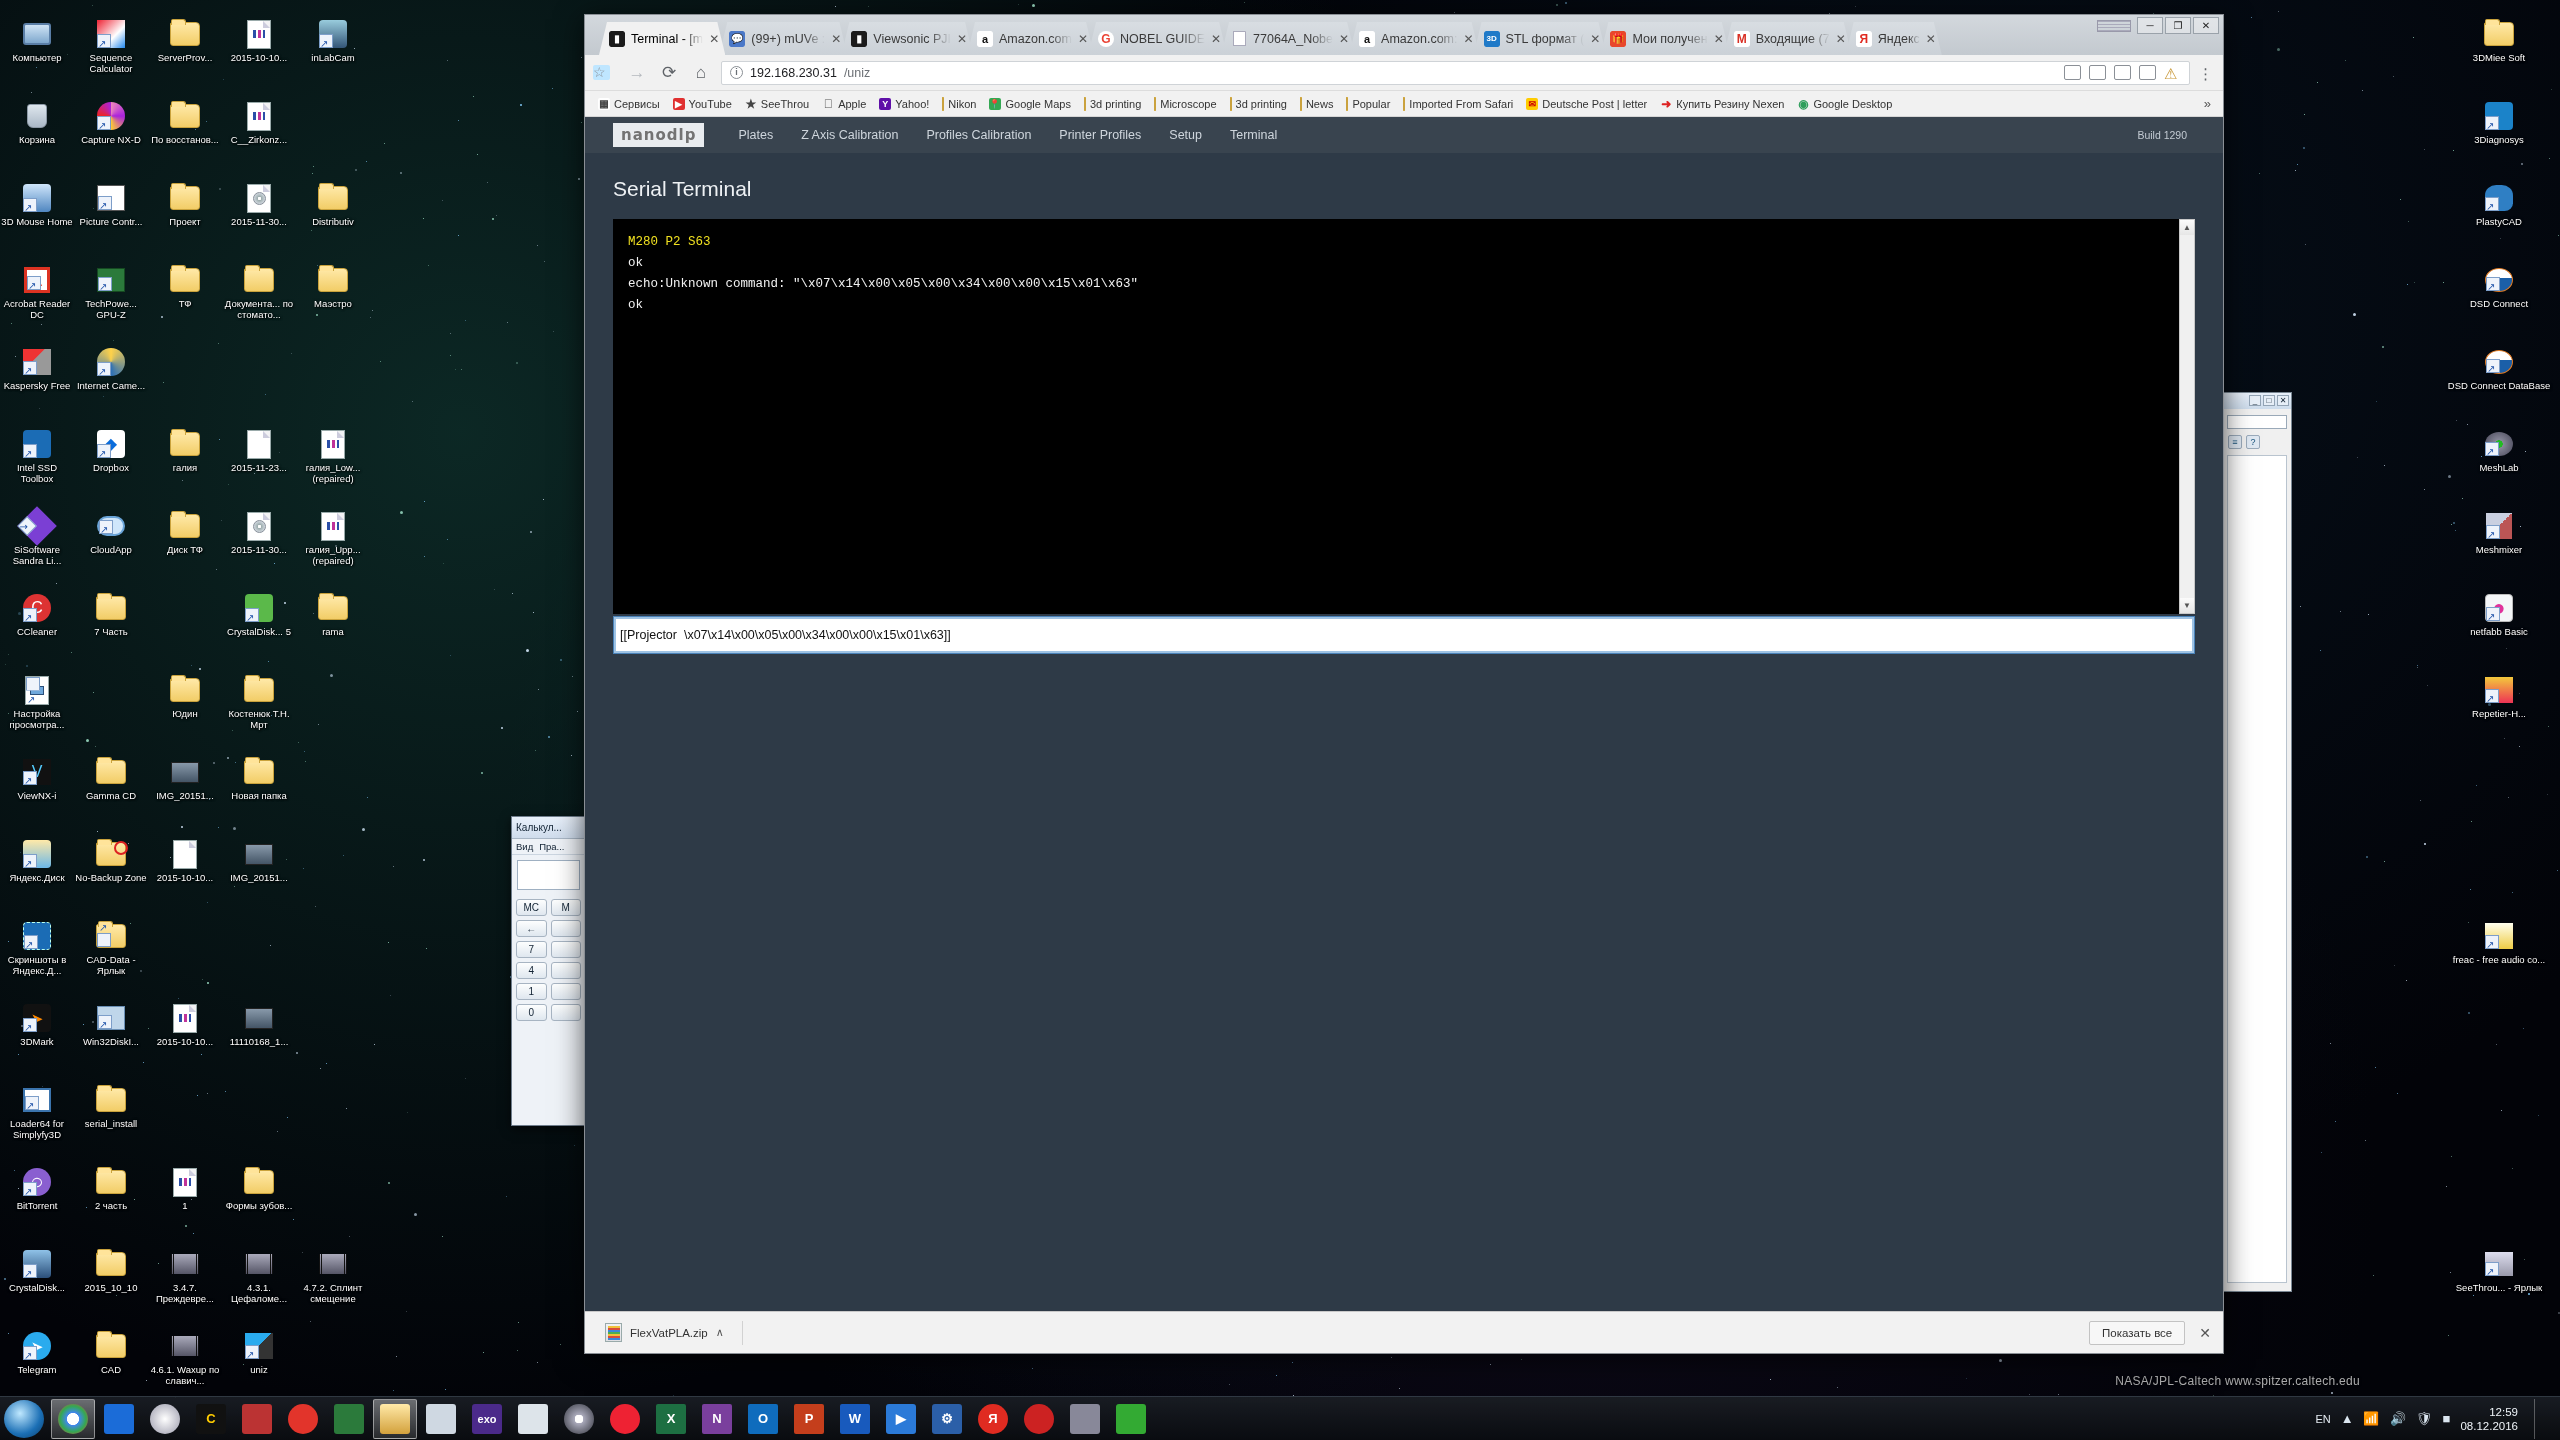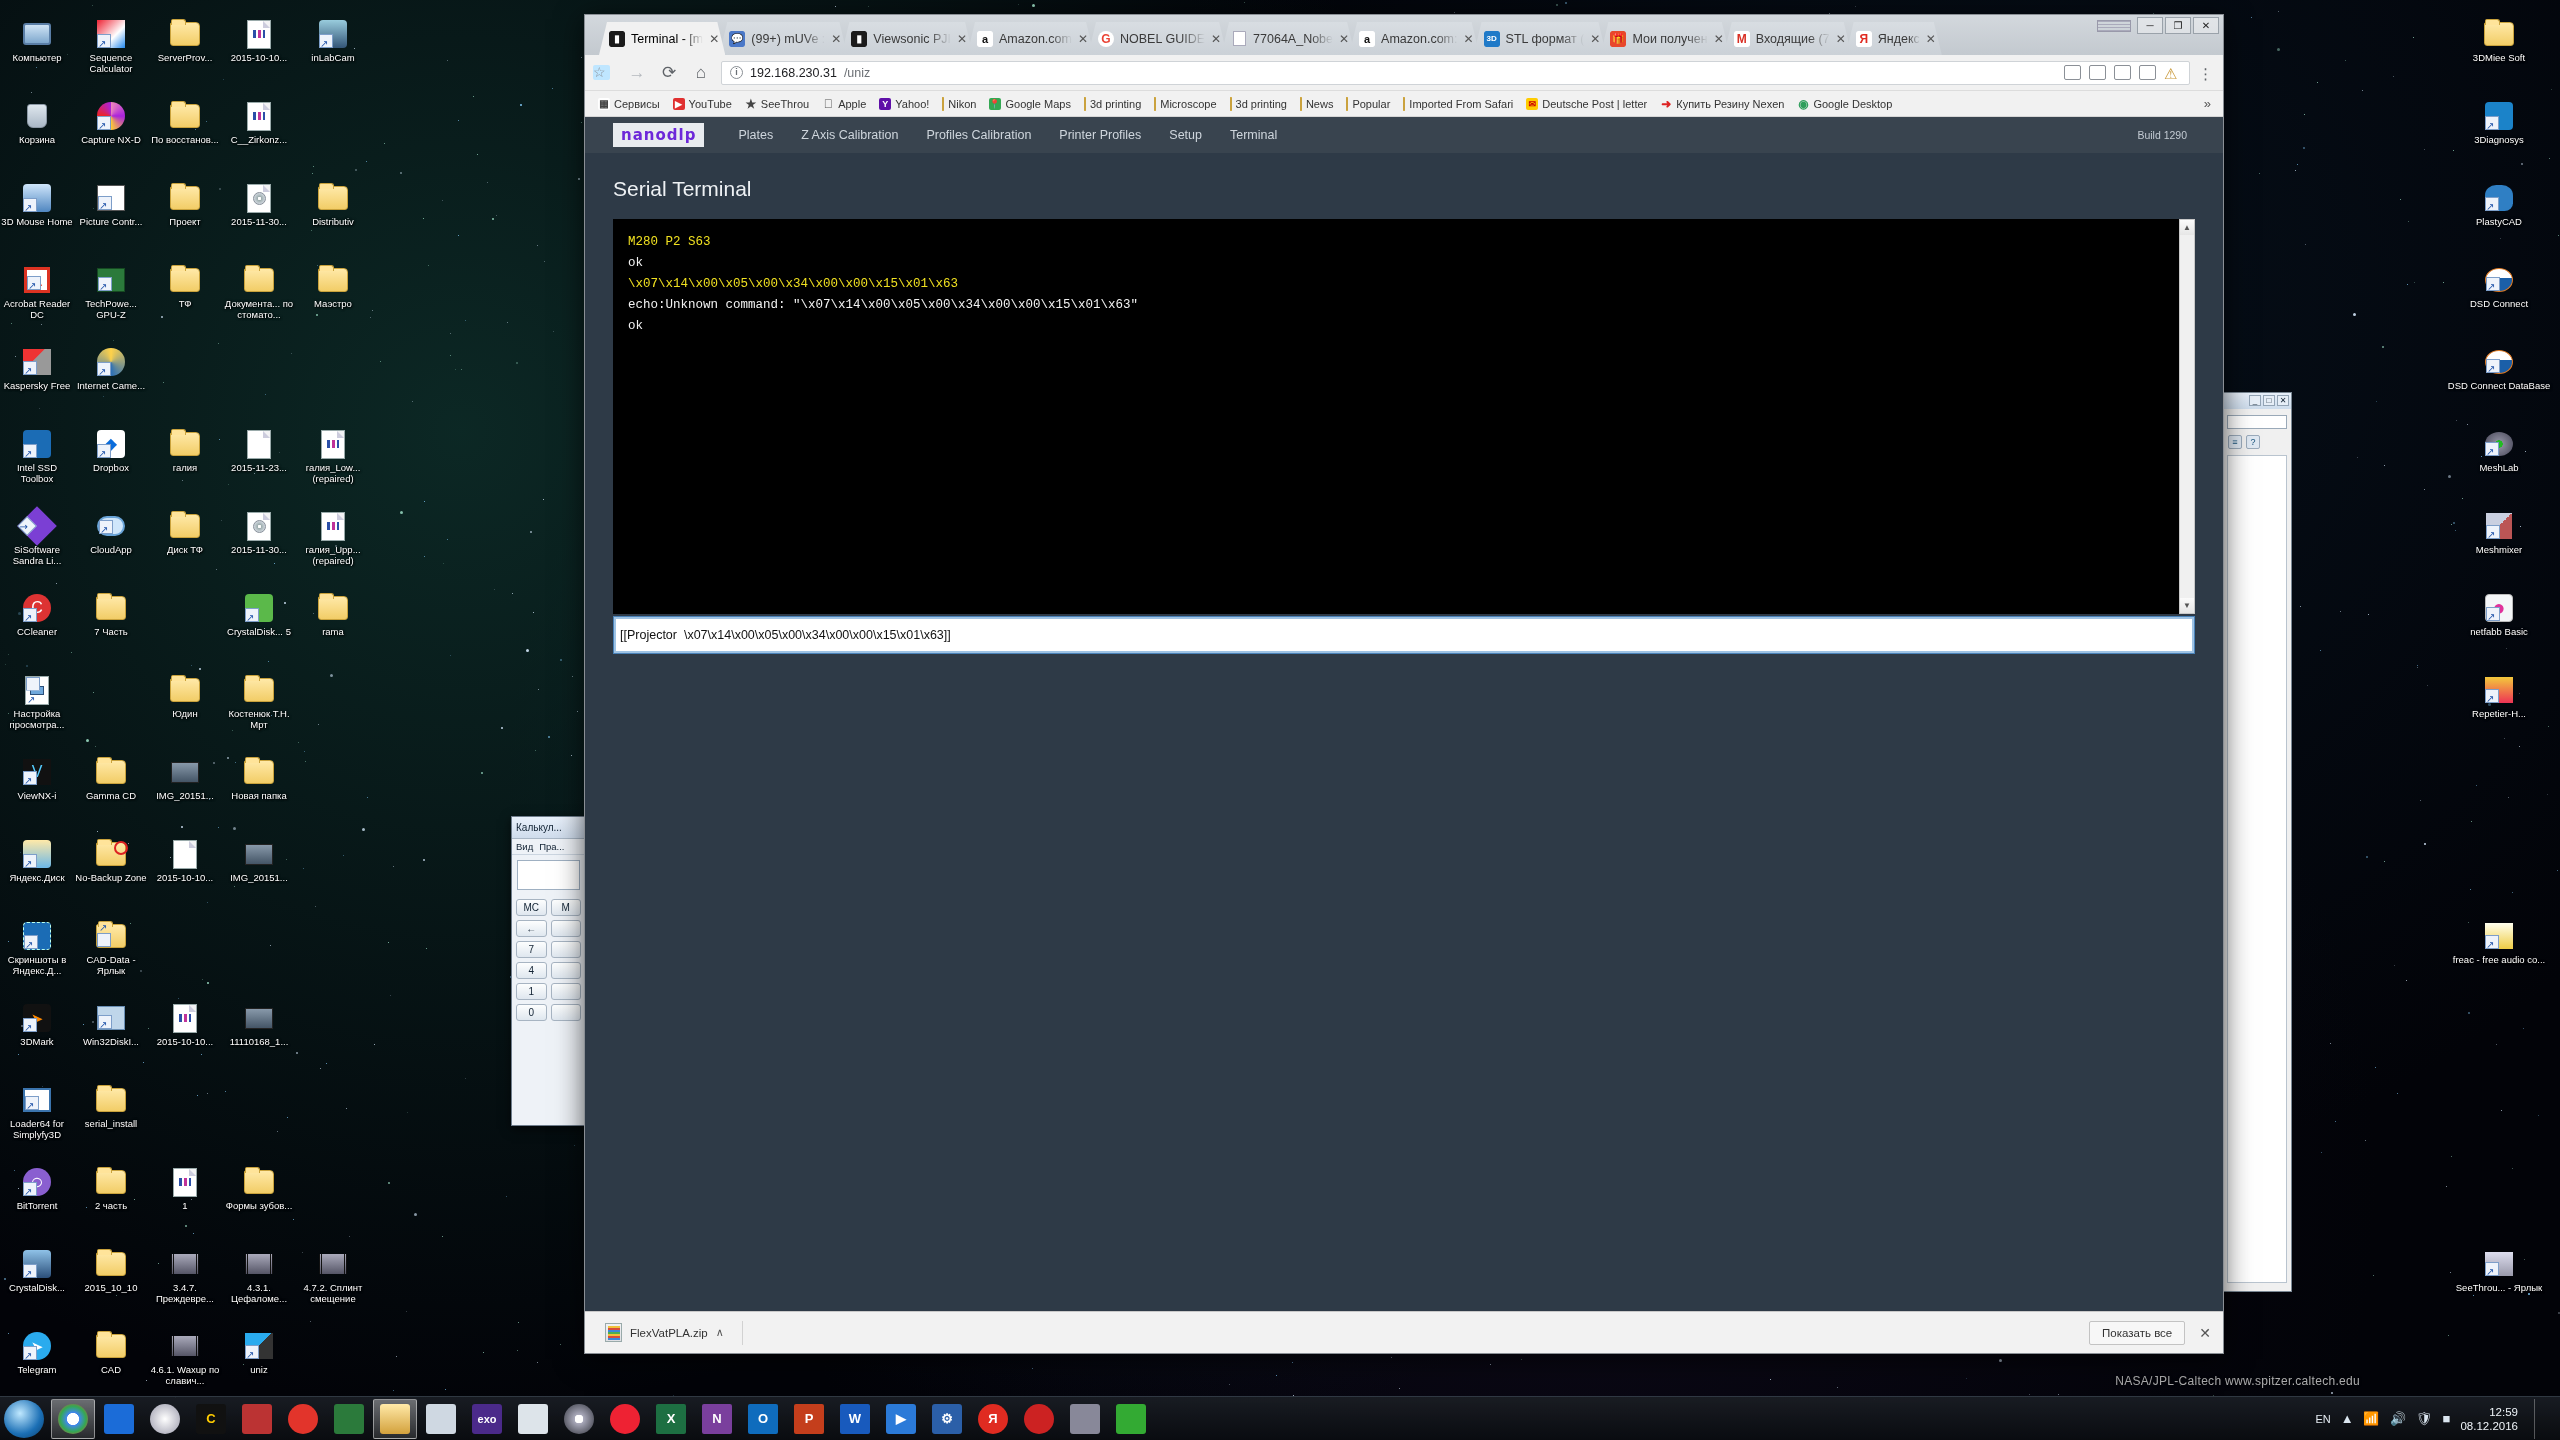--- a/index.html
+++ b/index.html
@@ -166,21 +166,21 @@
      display:flex;align-items:center;justify-content:center;font-size:9px;color:#fff;font-weight:bold;}
   .bm-folder { width:13px;height:11px;background:#f3cf6a;border:1px solid #caa23e;border-radius:1px 2px 2px 2px;}
   .bm-overflow{margin-left:auto;font-size:13px;color:#555;padding-right:4px;}
 
   
   .page { flex:1; background:#2e3a47; overflow:hidden; position:relative; }
   .nav {
     height:36px; background:#39444f; display:flex; align-items:center; padding:0 28px; gap:0;
   }
   .brand {
-    background:#e9ecef; color:#6d28d9; font-size:15px; font-weight:bold; letter-spacing:1px;
+    background:#e9ecef; color:#737373; font-size:15px; font-weight:bold; letter-spacing:1px;
     padding:3px 8px; margin-right:20px; font-family:"DejaVu Sans", sans-serif;
   }
   .navlink { color:#cfd6dd; font-size:12.5px; padding:0 14px; }
   .build { margin-left:auto; color:#c3cbd3; font-size:10.5px; padding-right:8px; }
   .content { padding:24px 28px 0 28px; }
   .h1 { color:#eef1f4; font-size:21px; font-weight:normal; margin-bottom:18px; }
   .term-wrap { position:relative; }
   .terminal {
     background:#000; border:1px solid #000; height:395px; padding:12px 14px;
     font-family:"Liberation Mono","DejaVu Sans Mono",monospace; font-size:12.5px;
@@ -1969,21 +1969,20 @@
       <span class="build">Build 1290</span>
     </div>
 
     <div class="content">
       <div class="h1">Serial Terminal</div>
 
       <div class="term-wrap">
         <div class="terminal" id="terminal">
             <div class="tline y">M280 P2 S63</div>
             <div class="tline w">ok</div>
-            <div class="tline y">\x07\x14\x00\x05\x00\x34\x00\x00\x15\x01\x63</div>
             <div class="tline w">echo:Unknown command:  "\x07\x14\x00\x05\x00\x34\x00\x00\x15\x01\x63"</div>
             <div class="tline w">ok</div>
           </div>
         <div class="scroll">
           <div class="arr">▲</div>
           <div class="thumb-area"></div>
           <div class="arr">▼</div>
         </div>
       </div>
 

